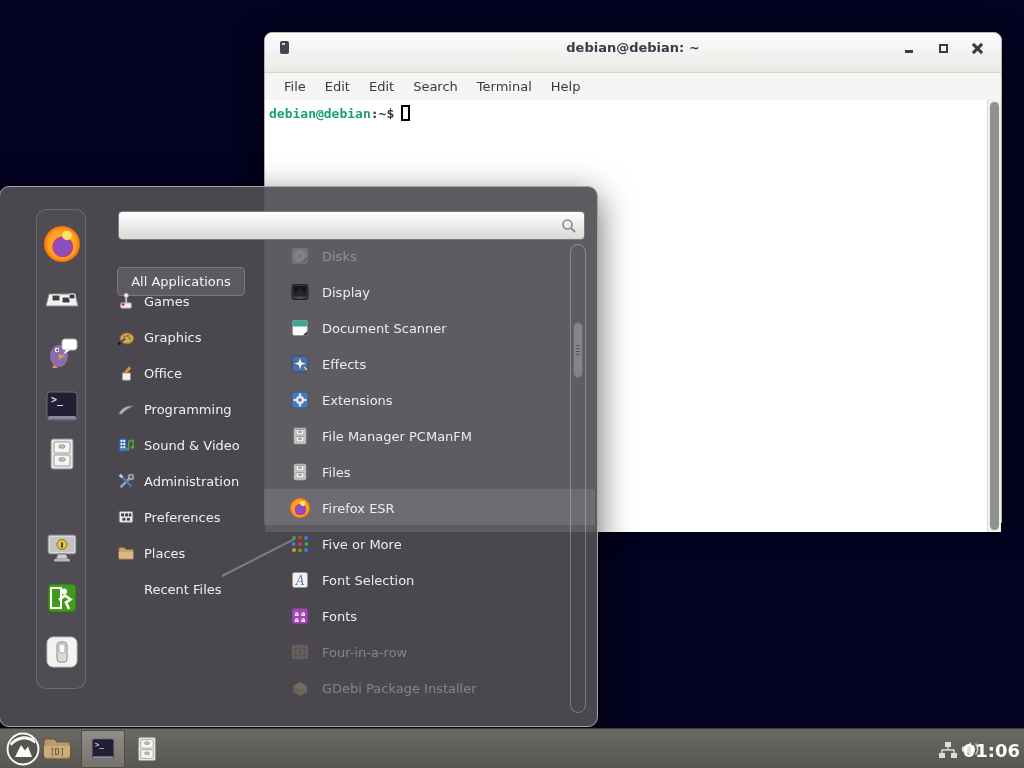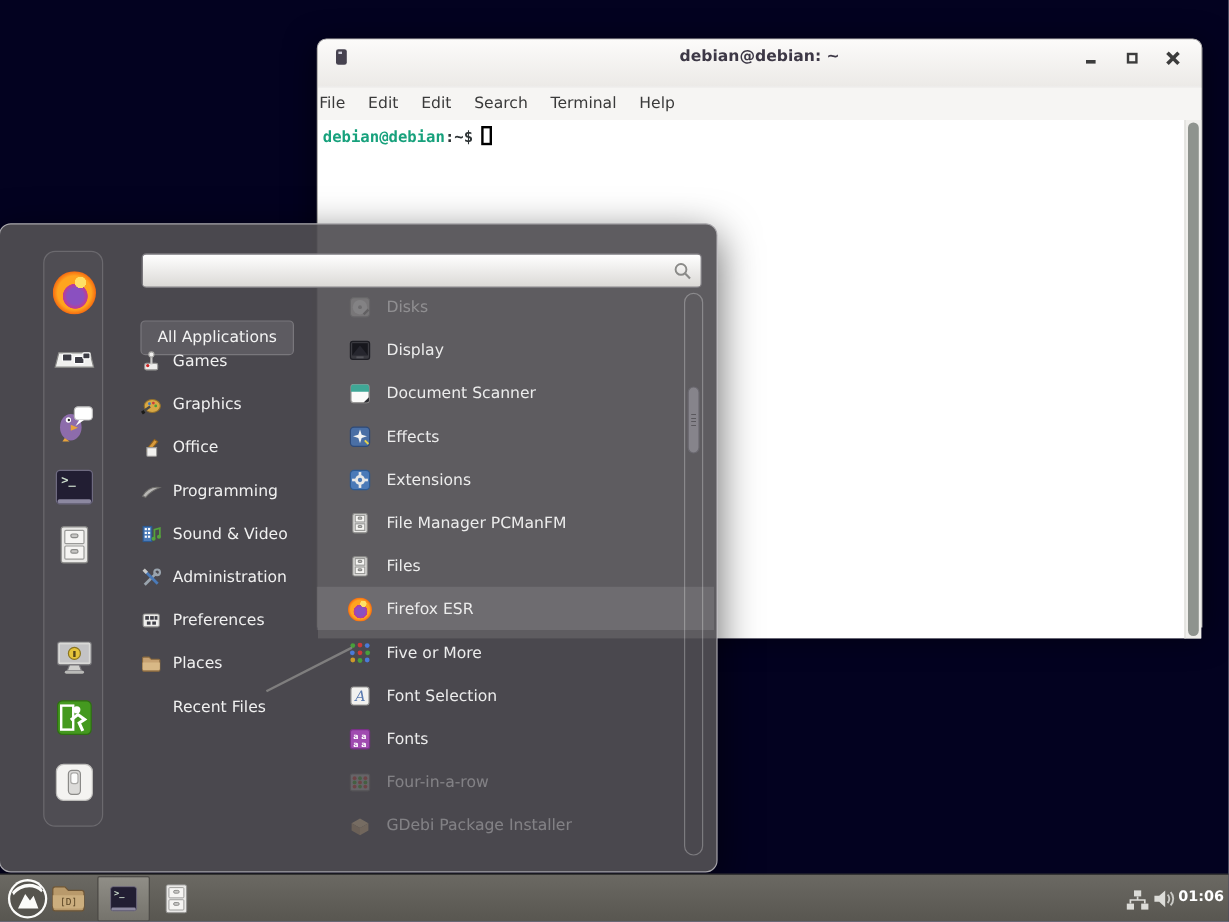--- a/index.html
+++ b/index.html
@@ -21,21 +21,21 @@
   .win-appicon::after { content:""; position:absolute; left:2px; top:2px; width:3px; height:2px; background:#cfcfda; }
   .wbtn { position:absolute; top:0; width:28px; height:30px; cursor:default; }
   .wbtn-min { right:78px; } .wbtn-max { right:44px; } .wbtn-close { right:10px; }
   .g-min { position:absolute; left:10px; top:17px; width:8px; height:3px; background:#3c3c3c; }
   .g-max { position:absolute; left:10px; top:11px; width:9px; height:9px; border:2.5px solid #3c3c3c; }
   .g-close { position:absolute; left:9px; top:10px; width:11px; height:11px; }
   .g-close::before,.g-close::after { content:""; position:absolute; left:4px; top:-1px; width:3px; height:13px; background:#3c3c3c; }
   .g-close::before { transform:rotate(45deg);} .g-close::after { transform:rotate(-45deg);}
 
   .menubar { display:flex; align-items:center; height:27px; background:#f6f5f3;
-    padding-left:1px; gap:19px; font-size:13px; color:#3a3a3a; }
+    padding-left:19px; gap:19px; font-size:13px; color:#3a3a3a; }
   .menubar span { cursor:default; }
 
   .term-content { position:relative; height:432px; background:#ffffff; }
   .prompt { position:absolute; left:4px; top:5px; font-family:"DejaVu Sans Mono", monospace;
     font-size:13px; font-weight:bold; color:#2e3436; white-space:pre; }
   .prompt .p-user { color:#17a17c; }
   .term-cursor { display:inline-block; width:9px; height:16px; border:2px solid #000;
     margin-left:7px; vertical-align:-3px; background:#fff; }
   .term-scroll { position:absolute; right:0; top:0; bottom:0; width:14px; background:#f0efec; border-left:1px solid #dddcd9; }
   .term-thumb { position:absolute; left:2px; top:2px; bottom:2px; width:9px; background:#8e938e; border-radius:5px; }
@@ -100,21 +100,21 @@
   .tb-folder { left:42px; top:6px; width:30px; height:28px; }
   .tb-termbtn { left:81px; top:1px; width:44px; height:38px;
     background:linear-gradient(#908e87,#75736c); border:1px solid #4e4c48; border-radius:2px;
     display:flex; align-items:center; justify-content:center; }
   .tb-term { width:28px; height:26px; }
   .tb-cabinet { left:133px; top:5px; width:28px; height:30px; }
   .tb-item svg, .tb-term svg { width:100%; height:100%; display:block; }
   .tray-net { position:absolute; left:938px; top:12px; width:20px; height:18px; }
   .tray-vol { position:absolute; left:960px; top:11px; width:20px; height:18px; }
   .tray-net svg,.tray-vol svg { width:100%; height:100%; display:block; }
-  .clock { position:absolute; right:4px; top:11px; font-size:12px; font-weight:bold; color:#ffffff; }
+  .clock { position:absolute; right:4px; top:11px; font-size:18px; font-weight:bold; color:#ffffff; }
 </style>
 </head>
 <body>
 
 <div class="desktop">
 
   <div class="terminal-window">
     <div class="titlebar">
       <div class="win-appicon"></div>
       <div class="win-title">debian@debian: ~</div>

